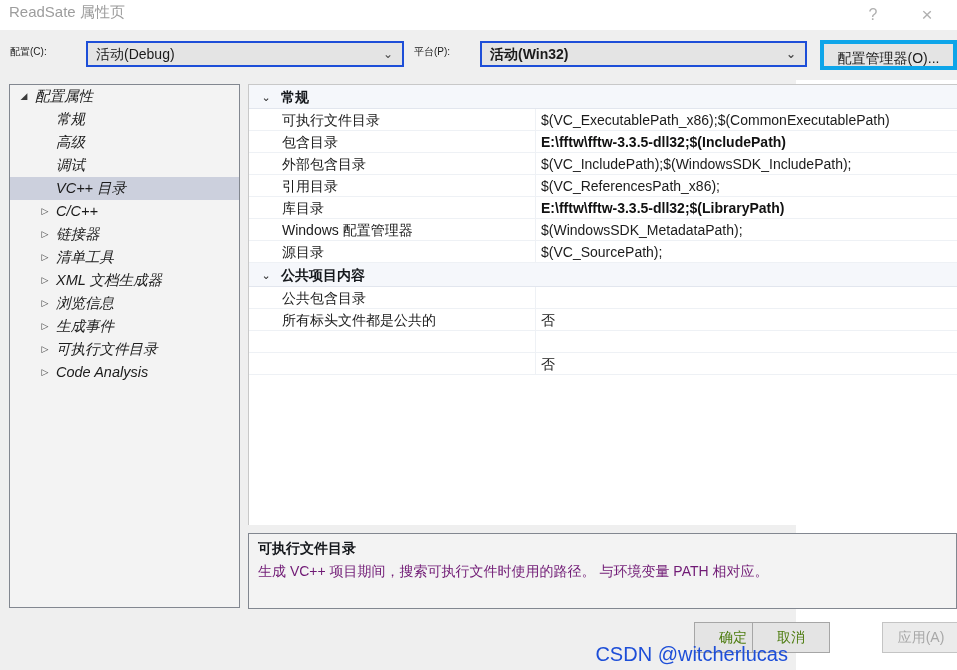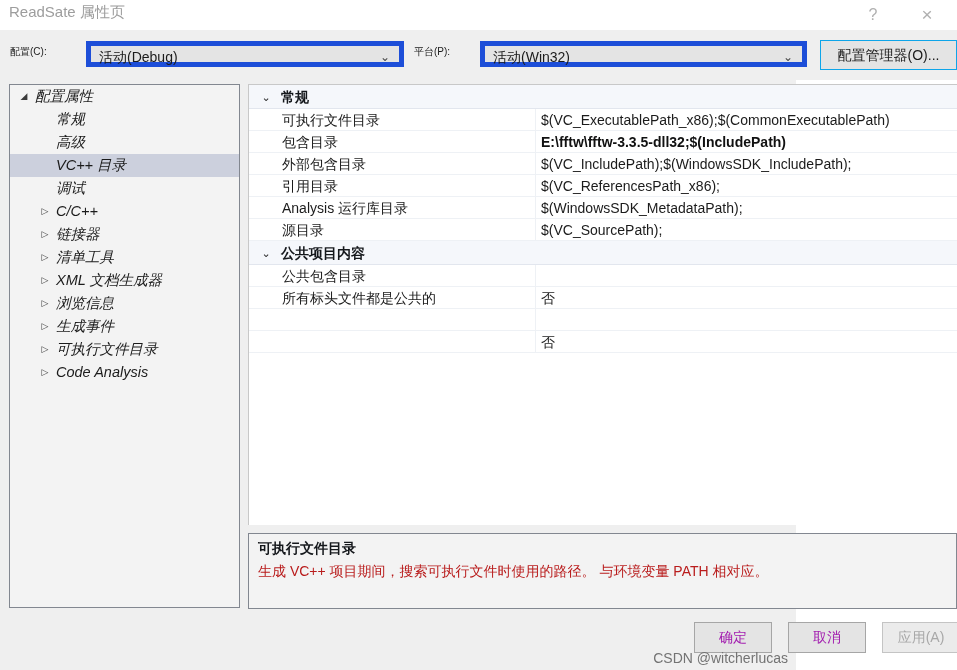--- a/index.html
+++ b/index.html
@@ -61,45 +61,45 @@
     top: 15px;
   }
   #cfg-label-config   { left: 10px; }
   #cfg-label-platform { left: 414px; }
 
   .combo {
     position: absolute;
     top: 11px;
     height: 26px;
     background: #e4e4e4;
-    border: 5px solid #1d4ed8;
+    border: 2px solid #1d4ed8;
     font-size: 14px;
     color: #1b1b1b;
     cursor: default;
   }
   .combo .combo-value {
     position: absolute;
     left: 8px; top: 3px;
     white-space: nowrap;
   }
   .combo .chev {
     position: absolute;
     right: 9px; top: 4px;
     font-size: 12px;
     color: #4a4a4a;
   }
   #combo-config   { left: 86px;  width: 318px; }
-  #combo-platform { left: 480px; width: 327px; }
+  #combo-platform { left: 480px; width: 327px; font-weight: bold; }
 
   #cfgmgr-btn {
     position: absolute;
     left: 820px; top: 40px;
     width: 137px; height: 30px;
     background: #e4e4e4;
-    border: 1px solid #0ea5e9;
+    border: 4px solid #0ea5e9;
     font-size: 14px;
     color: #1b1b1b;
     text-align: center;
     line-height: 28px;
     white-space: nowrap;
     overflow: hidden;
     cursor: default;
   }
 
   
@@ -227,48 +227,48 @@
     font-size: 14px;
     font-weight: bold;
     color: #15181c;
     white-space: nowrap;
   }
   #desc-body {
     position: absolute;
     left: 9px; top: 28px;
     width: 690px;
     font-size: 14px;
-    color: #b91c1c;
+    color: #701a75;
     line-height: 18px;
   }
 
   
   .dlg-btn {
     position: absolute;
     top: 622px;
     width: 78px; height: 31px;
     background: #e4e4e4;
     border: 1px solid #a6a6a6;
     font-size: 14px;
-    color: #a21caf;
+    color: #4d7c0f;
     text-align: center;
     line-height: 29px;
     white-space: nowrap;
     cursor: default;
   }
   #btn-ok     { left: 694px; }
-  #btn-cancel { left: 788px; }
+  #btn-cancel { left: 752px; }
   #btn-apply  { left: 882px; color: #a8a8a8; border-color: #c4c4c4; background: #ebebeb; }
 
   
   #watermark {
     position: absolute;
     right: 8px; bottom: 4px;
-    font-size: 14px;
-    color: #737373;
+    font-size: 20px;
+    color: #1d4ed8;
     white-space: nowrap;
     pointer-events: none;
   }
 </style>
 </head>
 <body>
 
 <div id="dialog">
 
   <div id="titlebar">
@@ -295,25 +295,25 @@
       <div class="tree-item lv0">
         <span class="tree-arrow">◢</span>
         <span class="tree-label">配置属性</span>
       </div>
       <div class="tree-item lv1">
         <span class="tree-label">常规</span>
       </div>
       <div class="tree-item lv1">
         <span class="tree-label">高级</span>
       </div>
+      <div class="tree-item lv1">
+        <span class="tree-label">调试</span>
+      </div>
       <div class="tree-item lv1 selected">
         <span class="tree-label">VC++ 目录</span>
-      </div>
-      <div class="tree-item lv1">
-        <span class="tree-label">调试</span>
       </div>
       <div class="tree-item lv1a">
         <span class="tree-arrow">▷</span>
         <span class="tree-label">C/C++</span>
       </div>
       <div class="tree-item lv1a">
         <span class="tree-arrow">▷</span>
         <span class="tree-label">链接器</span>
       </div>
       <div class="tree-item lv1a">
@@ -362,21 +362,26 @@
           <span class="prop-name">外部包含目录</span>
           <span class="prop-sep"></span>
           <span class="prop-value">$(VC_IncludePath);$(WindowsSDK_IncludePath);</span>
         </div>
         <div class="prop-row">
           <span class="prop-name">引用目录</span>
           <span class="prop-sep"></span>
           <span class="prop-value">$(VC_ReferencesPath_x86);</span>
         </div>
         <div class="prop-row">
-          <span class="prop-name">Analysis 运行库目录</span>
+          <span class="prop-name">库目录</span>
+          <span class="prop-sep"></span>
+          <span class="prop-value bold">E:\fftw\fftw-3.3.5-dll32;$(LibraryPath)</span>
+        </div>
+        <div class="prop-row">
+          <span class="prop-name">Windows 配置管理器</span>
           <span class="prop-sep"></span>
           <span class="prop-value">$(WindowsSDK_MetadataPath);</span>
         </div>
         <div class="prop-row">
           <span class="prop-name">源目录</span>
           <span class="prop-sep"></span>
           <span class="prop-value">$(VC_SourcePath);</span>
         </div>
         <div class="grp-row">
           <span class="grp-arrow">⌄</span>

